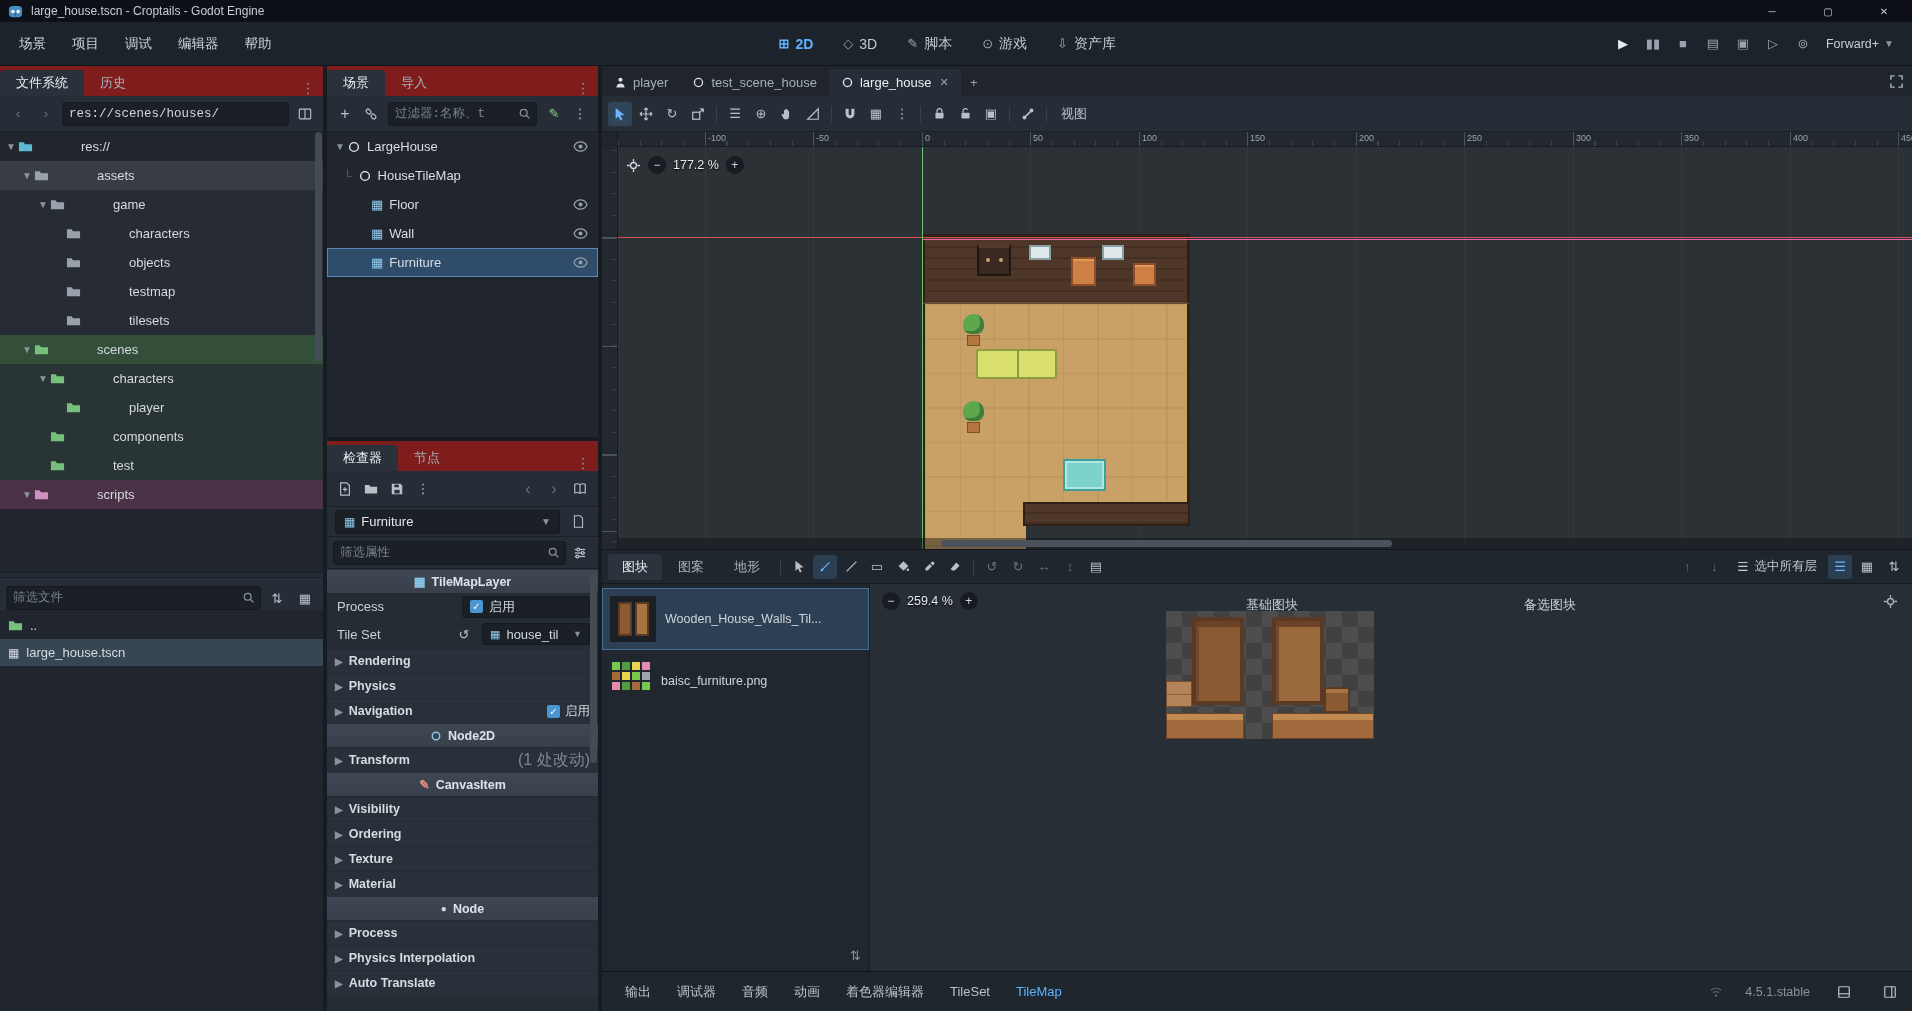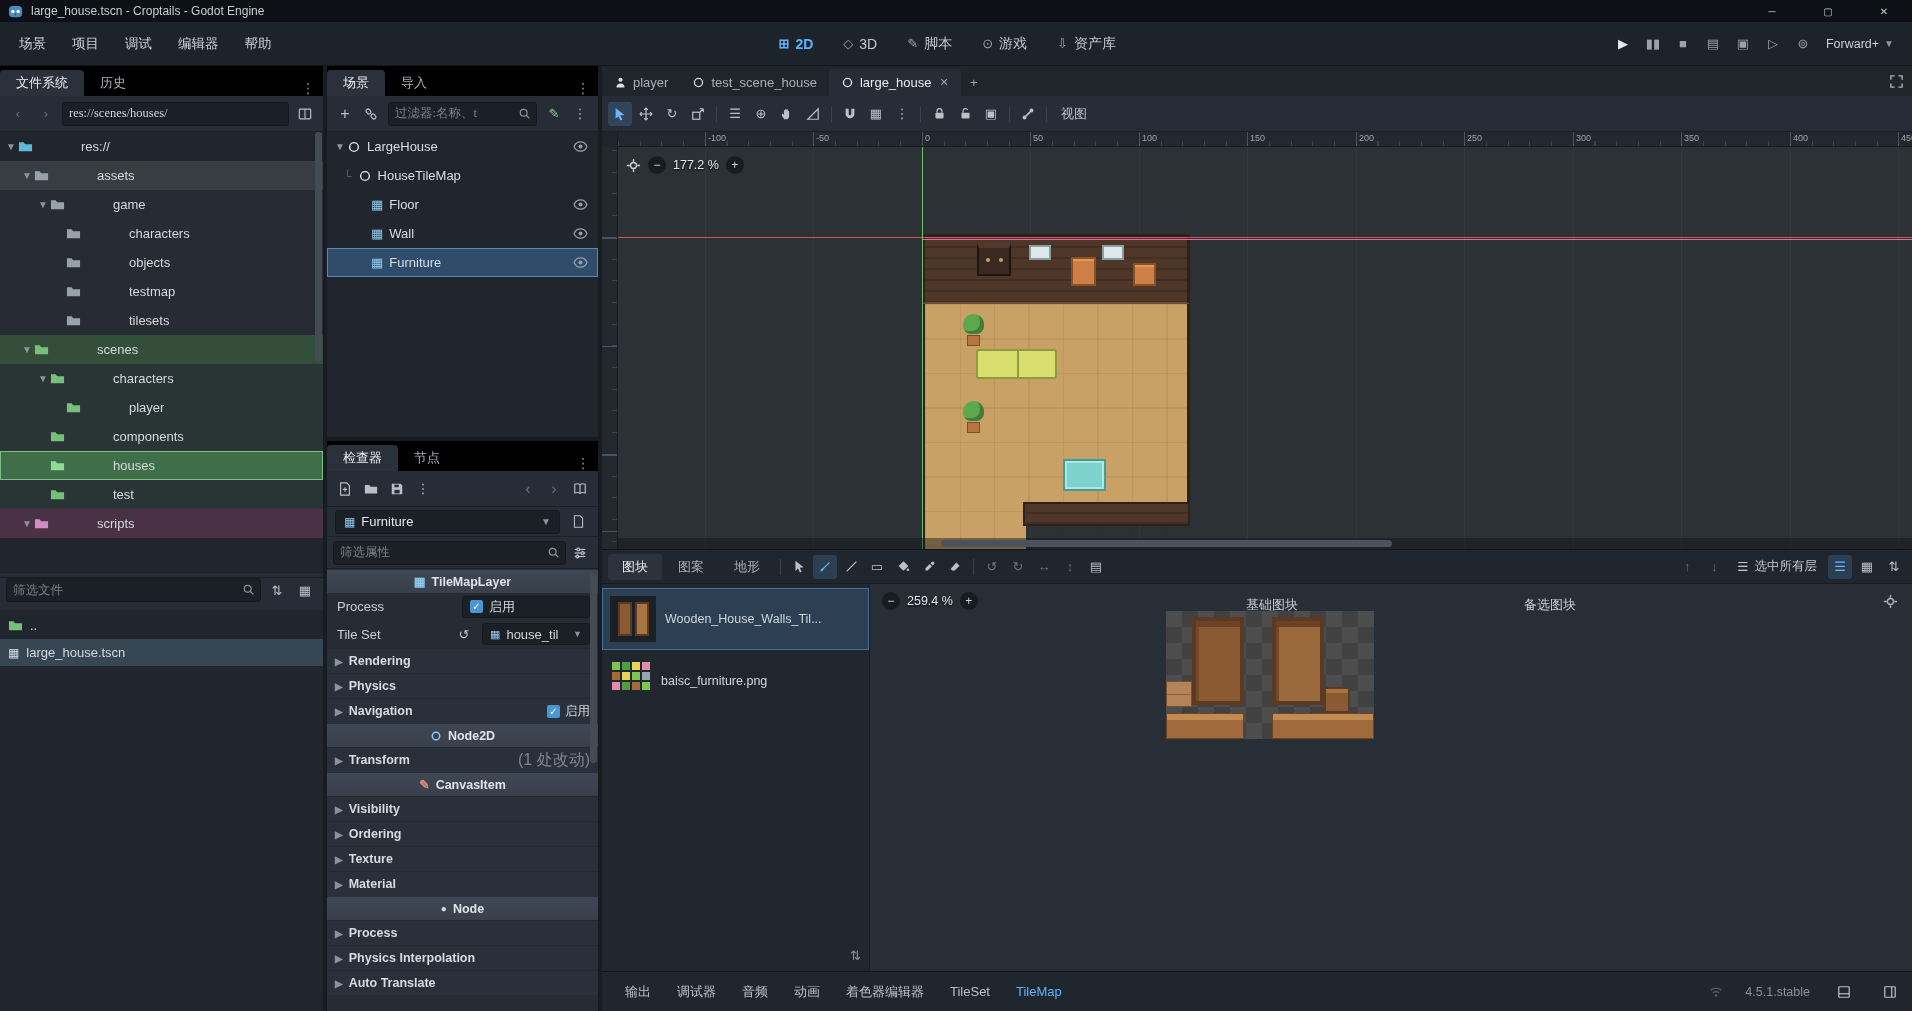--- a/index.html
+++ b/index.html
@@ -32,35 +32,35 @@
   .renderer .caret { color:#8a939d; font-size:10px; }
 
   
   .content { flex:1; display:flex; min-height:0; }
   .vsplit { width:4px; background:#171c22; }
   .col-left { width:323px; display:flex; flex-direction:column; background:#262c34; }
   .col-mid { width:271px; display:flex; flex-direction:column; background:#262c34; }
   .col-main { flex:1; display:flex; flex-direction:column; min-width:0; }
 
   
-  .tabbar { height:30px; background:#000000; display:flex; align-items:flex-end; flex:0 0 auto; }
+  .tabbar { height:30px; background:#7f1d1d; display:flex; align-items:flex-end; flex:0 0 auto; }
   .ptab { padding:0 16px; height:26px; line-height:26px; color:#a7b0b9; font-size:13px;
     background:transparent; border-radius:4px 4px 0 0; }
   .ptab.active { background:#2a313a; color:#e8edf2; }
   .dots { margin-left:auto; color:#8a939d; padding:0 8px; font-size:14px; }
   .toolrow { height:36px; background:#272d36; border-bottom:1px solid #1b2027;
     display:flex; align-items:center; gap:2px; padding:0 6px; flex:0 0 auto; }
   .ibtn { min-width:24px; height:24px; display:flex; align-items:center; justify-content:center;
     color:#b8c0c8; border-radius:3px; font-size:13px; }
   .ibtn.dim { color:#6a737d; }
   .ibtn.active { background:rgba(95,178,255,.18); color:#6cb6ff; }
   .vsep { width:1px; height:16px; background:#3a414a; margin:0 4px; }
   .tinput { background:#1b2026; border:1px solid #141920; border-radius:3px; height:24px;
     color:#cfd6dd; font-size:12.5px; padding:0 6px; outline:none; flex:1; min-width:0;
-    font-family:Liberation Serif, serif; }
+    font-family:Liberation Mono, monospace; }
   .tinput::placeholder { color:#79828c; }
   .searchwrap { position:relative; flex:1; display:flex; min-width:0; }
   .searchwrap svg { position:absolute; right:6px; top:5px; }
 
   
   .pathbar { height:36px; background:#272d36; display:flex; align-items:center; gap:4px;
     padding:0 6px; border-bottom:1px solid #1b2027; }
   .fs-tree { height:440px; background:#21262e; position:relative; overflow:hidden; }
   .trow { height:29px; display:flex; align-items:center; font-size:13px; color:#d4dae0; position:relative; }
   .trow .arr { width:14px; text-align:center; color:#8a939e; font-size:10px; flex:0 0 auto; }
@@ -69,21 +69,21 @@
   .bg-assets { background:#383d44; }
   .bg-assets-kid { background:rgba(140,150,160,0.06); }
   .bg-scenes { background:#344f39; }
   .bg-scenes-kid { background:rgba(110,190,110,0.10); }
   .bg-houses { background:#3f6e49; box-shadow:inset 0 0 0 1px #7fbe86; }
   .bg-scripts { background:#4a3145; }
   .bg-scripts-kid { background:rgba(200,120,180,0.10); }
   .sbar { position:absolute; right:1px; top:0; width:8px; height:100%; }
   .sbar .thumb { position:absolute; right:0; width:7px; background:#434b55; border-radius:4px; }
   .fs-split { height:6px; background:#262c34; border-top:1px solid #1b2027; border-bottom:1px solid #1b2027; }
-  .fs-filter { height:32px; display:flex; align-items:flex-start; gap:4px; padding:0 6px; background:#272d36; }
+  .fs-filter { height:32px; display:flex; align-items:flex-end; gap:4px; padding:0 6px; background:#272d36; }
   .fs-files { flex:1; background:#21262e; padding-top:2px; }
   .frow { height:27px; display:flex; align-items:center; padding-left:8px; gap:7px; color:#d4dae0; }
   .frow.sel { background:#374653; }
 
   
   .scene-panel { height:371px; display:flex; flex-direction:column; }
   .sc-tree { flex:1; background:#21262e; position:relative; overflow:hidden; }
   .srow { height:29px; display:flex; align-items:center; color:#d8dee4; position:relative; }
   .srow .eye { margin-left:auto; margin-right:10px; flex:0 0 auto; display:flex; }
   .srow.sel { background:#2f4d6a; box-shadow:inset 0 0 0 1px #5b87b5; }
@@ -385,27 +385,20 @@
             </svg>
           <span class="lbl">player</span>
         </div>
         <div class="trow bg-scenes-kid" style="padding-left:36px">
           <span class="arr"></span>
           <svg class="fold" width="15" height="15" viewBox="0 0 16 16">
               <path d="M1 3.5h5l1.5 2H15V13H1z" fill="#76c07c"></path>
             </svg>
           <span class="lbl">components</span>
         </div>
-        <div class="trow bg-houses" style="padding-left:36px">
-          <span class="arr"></span>
-          <svg class="fold" width="15" height="15" viewBox="0 0 16 16">
-              <path d="M1 3.5h5l1.5 2H15V13H1z" fill="#8fdc95"></path>
-            </svg>
-          <span class="lbl">houses</span>
-        </div>
         <div class="trow bg-scenes-kid" style="padding-left:36px">
           <span class="arr"></span>
           <svg class="fold" width="15" height="15" viewBox="0 0 16 16">
               <path d="M1 3.5h5l1.5 2H15V13H1z" fill="#76c07c"></path>
             </svg>
           <span class="lbl">test</span>
         </div>
         <div class="trow bg-scripts" style="padding-left:20px">
           <span class="arr">▼</span>
           <svg class="fold" width="15" height="15" viewBox="0 0 16 16">

